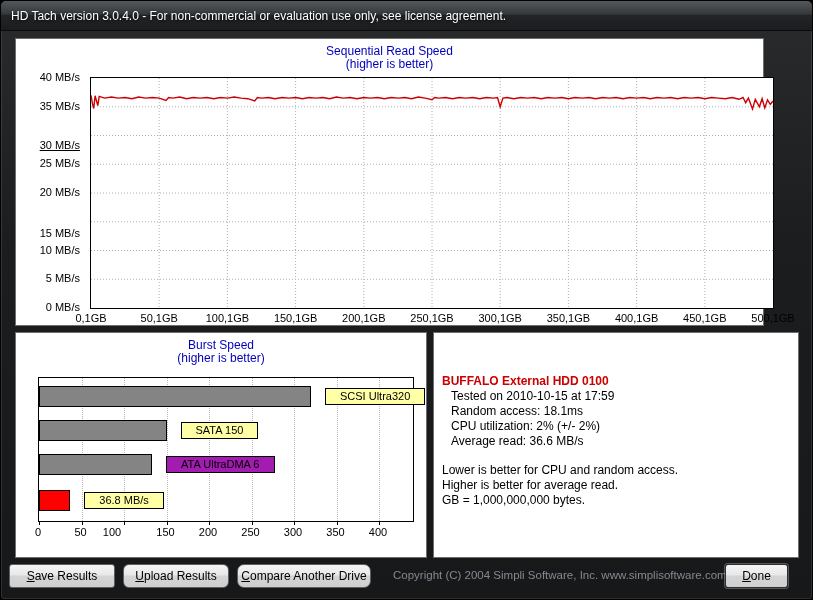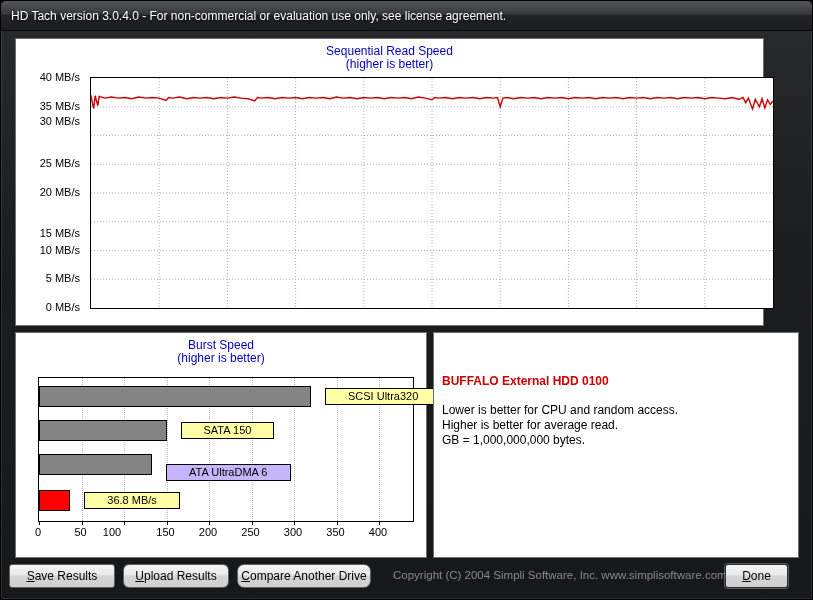--- a/index.html
+++ b/index.html
@@ -35,21 +35,21 @@
   .seq-plot svg { display: block; }
   .seq-ylabels { position: absolute; left: 0; top: 38px; width: 68px; height: 232px; font-size: 11px; color: #000; }
   .ylab        { position: absolute; right: 4px; white-space: nowrap; line-height: 12px; }
   .seq-xlabels { position: absolute; left: 74px; top: 273px; width: 684px; height: 14px; font-size: 11px; color: #000; }
   .xlab        { position: absolute; transform: translateX(-50%); white-space: nowrap; line-height: 12px; }
 
   .burst-plot    { position: absolute; left: 22px; top: 44px; width: 376px; height: 145px; border: 1px solid #000; background: #fff; }
   .burst-xlabels { position: absolute; left: 22px; top: 193px; width: 376px; height: 14px; font-size: 11px; color: #000; }
   .vgrid     { position: absolute; top: 0; bottom: 0; width: 0; border-left: 1px dotted #b8b8b8; }
   .bar       { position: absolute; left: 0; height: 21px; border: 1px solid #000; }
-  .bar-label { position: absolute; border: 1px solid #000; font-size: 11px; line-height: 13px; padding: 1px 22px; white-space: nowrap; color: #000; }
+  .bar-label { position: absolute; border: 1px solid #000; font-size: 11px; line-height: 13px; padding: 1px 14px; white-space: nowrap; color: #000; }
   .tick      { position: absolute; bottom: -4px; width: 1px; height: 3px; background: #000; }
 
   .drive-title { font-weight: bold; line-height: 15px; margin-top: 36px; }
   .stat-line   { margin-left: 9px; line-height: 15px; }
   .info-notes  { margin-top: 14px; }
   .note-line   { line-height: 15px; }
 
   .btn {
     position: absolute; top: 563px; height: 24px;
     font-family: "Liberation Sans", sans-serif; font-size: 12px; color: #000;
@@ -71,21 +71,21 @@
   <div class="titlebar">
     <span>HD Tach version 3.0.4.0  - For non-commercial or evaluation use only, see license agreement.</span>
   </div>
 
   <div class="panel seq-panel">
     <div class="chart-title">Sequential Read Speed</div>
     <div class="chart-subtitle">(higher is better)</div>
     <div class="seq-ylabels">
         <div class="ylab" style="top: -6px;">40 MB/s</div>
         <div class="ylab" style="top: 22.75px;">35 MB/s</div>
-        <div class="ylab" style="top: 38px;">30 MB/s</div>
+        <div class="ylab" style="top: 62px; text-decoration: underline;">30 MB/s</div>
         <div class="ylab" style="top: 80.25px;">25 MB/s</div>
         <div class="ylab" style="top: 109px;">20 MB/s</div>
         <div class="ylab" style="top: 150px; margin-left: 24px;">15 MB/s</div>
         <div class="ylab" style="top: 166.5px;">10 MB/s</div>
         <div class="ylab" style="top: 195.25px;">5 MB/s</div>
         <div class="ylab" style="top: 224px;">0 MB/s</div>
       </div>
     <div class="seq-plot">
         <svg width="682" height="230">
           <line x1="0" x2="682" y1="201.25" y2="201.25" stroke="#b0b0b0" stroke-dasharray="1 2"></line>
@@ -99,20 +99,33 @@
           <line x1="136.4" x2="136.4" y1="0" y2="230" stroke="#b0b0b0" stroke-dasharray="1 2"></line>
           <line x1="204.6" x2="204.6" y1="0" y2="230" stroke="#b0b0b0" stroke-dasharray="1 2"></line>
           <line x1="272.8" x2="272.8" y1="0" y2="230" stroke="#b0b0b0" stroke-dasharray="1 2"></line>
           <line x1="341" x2="341" y1="0" y2="230" stroke="#b0b0b0" stroke-dasharray="1 2"></line>
           <line x1="409.2" x2="409.2" y1="0" y2="230" stroke="#b0b0b0" stroke-dasharray="1 2"></line>
           <line x1="477.4" x2="477.4" y1="0" y2="230" stroke="#b0b0b0" stroke-dasharray="1 2"></line>
           <line x1="545.6" x2="545.6" y1="0" y2="230" stroke="#b0b0b0" stroke-dasharray="1 2"></line>
           <line x1="613.8000000000001" x2="613.8000000000001" y1="0" y2="230" stroke="#b0b0b0" stroke-dasharray="1 2"></line>
           <polyline points="0.0,17.3 1.4,25.3 2.7,30.5 4.1,17.8 6.8,27.6 8.2,18.4 13.6,20.1 20.5,19.0 27.3,20.1 34.1,19.5 40.9,20.7 47.7,19.0 54.6,20.1 61.4,19.5 68.2,20.1 75.0,22.4 77.7,19.5 81.8,20.1 88.7,19.0 95.5,20.7 102.3,19.5 109.1,20.1 115.9,19.5 122.8,20.7 129.6,19.5 136.4,20.1 143.2,19.0 150.0,20.1 156.9,20.7 163.7,23.0 166.4,19.5 170.5,20.1 177.3,19.5 184.1,20.7 191.0,19.5 197.8,20.1 204.6,19.5 211.4,20.7 218.2,19.5 225.1,20.1 231.9,19.5 238.7,20.7 245.5,19.0 252.3,20.1 259.2,19.5 266.0,20.7 272.8,19.5 279.6,20.1 286.4,19.5 293.3,20.7 300.1,19.5 306.9,20.1 313.7,19.5 320.5,20.7 327.4,19.0 334.2,20.1 341.0,21.8 343.7,19.5 347.8,20.1 354.6,19.5 361.5,20.7 368.3,19.5 375.1,20.1 381.9,19.5 388.7,20.7 395.6,19.5 402.4,20.1 406.5,19.5 409.2,28.8 411.9,20.1 416.0,19.5 422.8,20.7 429.7,19.5 436.5,20.1 443.3,19.5 450.1,20.7 456.9,19.5 463.8,20.1 470.6,19.5 477.4,20.7 484.2,19.5 491.0,20.1 497.9,19.5 504.7,20.7 511.5,19.5 518.3,20.1 525.1,19.5 532.0,20.7 538.8,19.5 545.6,20.1 552.4,19.5 559.2,20.7 566.1,19.5 572.9,20.1 579.7,19.5 586.5,20.7 593.3,19.5 600.2,20.1 607.0,19.5 613.8,20.7 620.6,19.5 627.4,20.1 634.3,20.7 641.1,19.5 647.9,21.3 652.0,19.5 654.7,24.7 657.4,20.1 661.5,31.1 664.3,21.3 668.4,28.8 671.1,20.7 673.8,29.9 676.5,21.8 679.3,26.4 682.0,23.0" fill="none" stroke="#cc0000" stroke-width="1.4"></polyline>
         </svg>
+      </div>
+    <div class="seq-xlabels">
+        <div class="xlab" style="left: 1px;">0,1GB</div>
+        <div class="xlab" style="left: 69.2px;">50,1GB</div>
+        <div class="xlab" style="left: 137.4px;">100,1GB</div>
+        <div class="xlab" style="left: 205.6px;">150,1GB</div>
+        <div class="xlab" style="left: 273.8px;">200,1GB</div>
+        <div class="xlab" style="left: 342px;">250,1GB</div>
+        <div class="xlab" style="left: 410.2px;">300,1GB</div>
+        <div class="xlab" style="left: 478.4px;">350,1GB</div>
+        <div class="xlab" style="left: 546.6px;">400,1GB</div>
+        <div class="xlab" style="left: 614.8px;">450,1GB</div>
+        <div class="xlab" style="left: 683px;">500,1GB</div>
       </div>
   </div>
 
   <div class="panel burst-panel">
     <div class="chart-title">Burst Speed</div>
     <div class="chart-subtitle">(higher is better)</div>
     <div class="burst-plot">
         <div class="tick" style="left: 0px;"></div>
         <div class="vgrid" style="left: 42.5px;"></div>
         <div class="tick" style="left: 42.5px;"></div>
@@ -128,39 +141,45 @@
         <div class="tick" style="left: 255px;"></div>
         <div class="vgrid" style="left: 297.5px;"></div>
         <div class="tick" style="left: 297.5px;"></div>
         <div class="vgrid" style="left: 340px;"></div>
         <div class="tick" style="left: 340px;"></div>
         <div class="bar" style="top: 8px; width: 272px; background: rgb(132, 132, 132);"></div>
         <div class="bar-label" style="top: 10px; left: 286px; background: rgb(255, 255, 166);">SCSI Ultra320</div>
         <div class="bar" style="top: 42px; width: 127.5px; background: rgb(132, 132, 132);"></div>
         <div class="bar-label" style="top: 44px; left: 141.5px; background: rgb(255, 255, 166);">SATA 150</div>
         <div class="bar" style="top: 76px; width: 113.05px; background: rgb(132, 132, 132);"></div>
-        <div class="bar-label" style="top: 86px; left: 127.05px; background: #c4b5fd;">ATA UltraDMA 6</div>
+        <div class="bar-label" style="top: 78px; left: 127.05px; background: #a21caf;">ATA UltraDMA 6</div>
         <div class="bar" style="top: 112px; width: 31.28px; background: rgb(255, 0, 0);"></div>
         <div class="bar-label" style="top: 114px; left: 45.28px; background: rgb(255, 255, 166);">36.8 MB/s</div>
       </div>
     <div class="burst-xlabels">
         <div class="xlab" style="left: 0px;">0</div>
         <div class="xlab" style="left: 42.5px;">50</div>
         <div class="xlab" style="left: 74px;">100</div>
         <div class="xlab" style="left: 127.5px;">150</div>
         <div class="xlab" style="left: 170px;">200</div>
         <div class="xlab" style="left: 212.5px;">250</div>
         <div class="xlab" style="left: 255px;">300</div>
         <div class="xlab" style="left: 297.5px;">350</div>
         <div class="xlab" style="left: 340px;">400</div>
       </div>
   </div>
 
   <div class="panel info-panel">
     <div class="drive-title" style="color: rgb(204, 0, 0);">BUFFALO External HDD 0100</div>
+    <div class="info-stats">
+        <div class="stat-line">Tested on 2010-10-15 at 17:59</div>
+        <div class="stat-line">Random access: 18.1ms</div>
+        <div class="stat-line">CPU utilization: 2% (+/- 2%)</div>
+        <div class="stat-line">Average read: 36.6 MB/s</div>
+      </div>
     <div class="info-notes">
         <div class="note-line">Lower is better for CPU and random access.</div>
         <div class="note-line">Higher is better for average read.</div>
         <div class="note-line">GB = 1,000,000,000 bytes.</div>
       </div>
   </div>
 
   <button class="btn btn-save"><span class="accel">S</span><span>ave Results</span></button>
   <button class="btn btn-upload"><span class="accel">U</span><span>pload Results</span></button>
   <button class="btn btn-compare"><span class="accel">C</span><span>ompare Another Drive</span></button>

